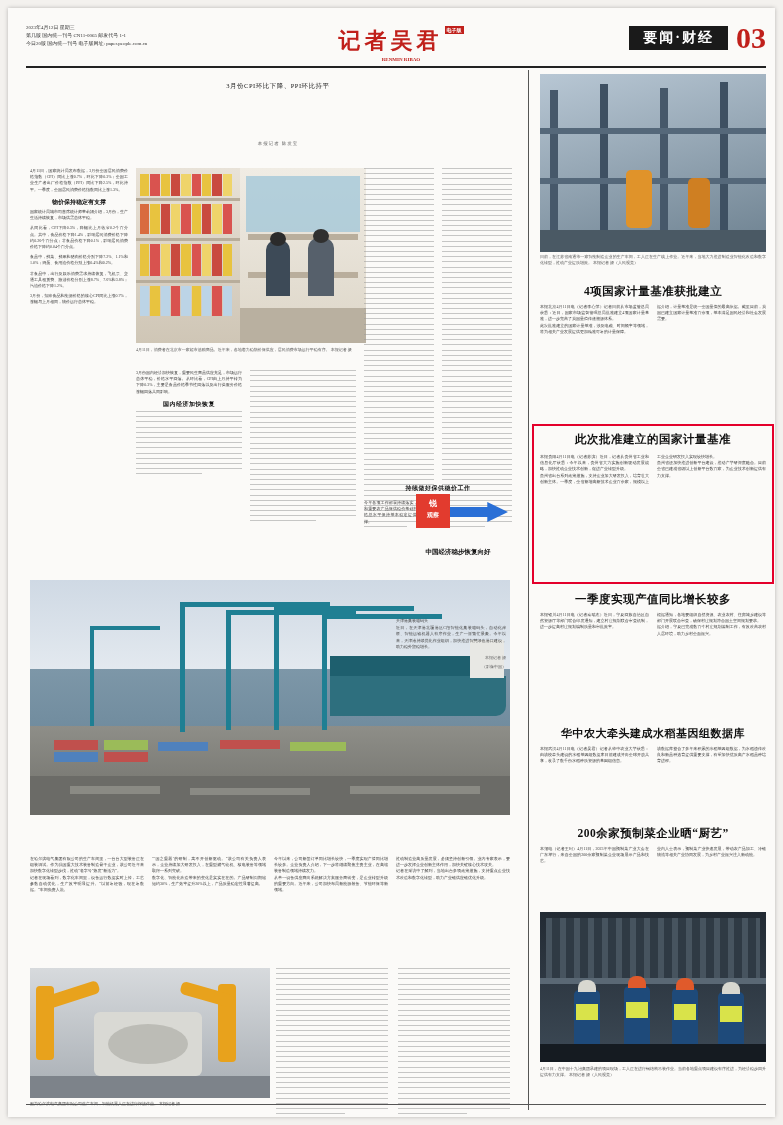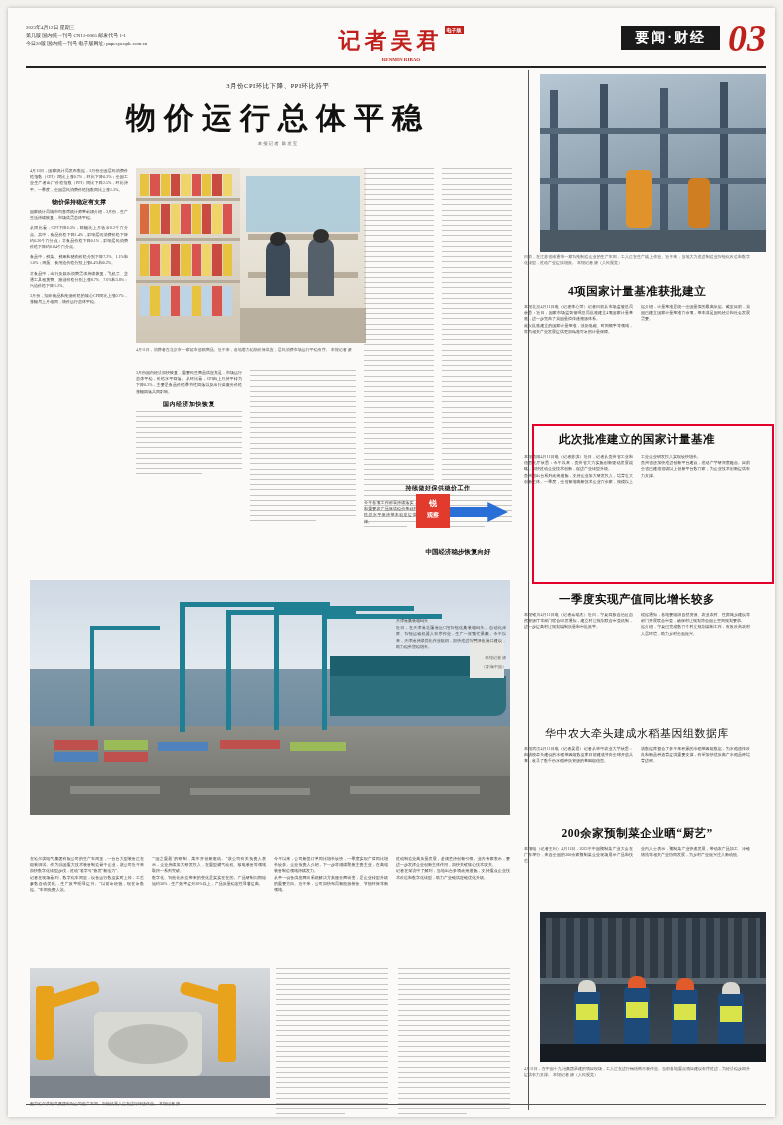--- a/index.html
+++ b/index.html
@@ -27,21 +27,21 @@
     padding:1px 2px;vertical-align:top;margin-left:2px;letter-spacing:0;
   }
   .section-box{
     position:absolute;right:0;top:0;height:28px;display:flex;align-items:center;
   }
   .section-name{
     background:#1a1a1a;color:#fff;font-size:14px;letter-spacing:2px;
     padding:3px 14px;font-weight:bold;
   }
   .page-num{
-    color:#c0201b;font-size:38px;font-weight:bold;font-style:italic;
+    color:#c0201b;font-size:30px;font-weight:bold;
     margin-left:8px;line-height:1;
   }
   .rule{position:absolute;background:#222;}
   .rule-top{left:18px;top:58px;width:740px;height:1.5px;}
   .rule-sep{left:520px;top:62px;width:1px;height:1040px;background:#555;}
   .rule-bottom{left:18px;top:1096px;width:740px;height:1px;background:#555;}
 
   
   .col-text{font-size:4px;line-height:6.2px;color:#3a3a3a;text-align:justify;
      font-family:"Liberation Serif", serif; word-break:break-all;}
@@ -97,41 +97,41 @@
   
   .bl-title{position:absolute;left:22px;top:818px;width:480px;text-align:center;
      font-size:17px;font-weight:bold;letter-spacing:2px;color:#111;}
   .bl-cols{position:absolute;left:22px;top:848px;width:480px;
      column-count:4;column-gap:8px;}
   .ph3{left:22px;top:960px;width:240px;height:130px;}
   .ph3 .ph-inner{background:linear-gradient(160deg,#cfd2d6,#9ea4aa);position:relative;}
   .ph3-cap{position:absolute;left:22px;top:1093px;width:240px;}
 
   
-  .r{position:absolute;left:516px;width:226px;}
+  .r{position:absolute;left:532px;width:226px;}
   
   .ph4{left:532px;top:66px;width:226px;height:178px;}
   .ph4 .ph-inner{background:linear-gradient(160deg,#9fb4c4,#5d7383);position:relative;}
   .ph4-cap{top:246px;}
 
   .r-h1{top:276px;font-size:11.5px;font-weight:bold;text-align:center;letter-spacing:.5px;color:#111;}
   .r-b1{top:296px;column-count:2;column-gap:8px;height:110px;}
 
   
   .redbox{
     position:absolute;left:524px;top:416px;width:242px;height:160px;
     border:2.5px solid #e4002b;box-sizing:border-box;
   }
   .r-h2{top:424px;font-size:11.5px;font-weight:bold;text-align:center;color:#111;letter-spacing:.5px;}
   .r-b2{top:446px;column-count:2;column-gap:8px;height:120px;}
 
   .r-h3{top:584px;font-size:11.5px;font-weight:bold;text-align:center;color:#111;letter-spacing:.5px;}
   .r-b3{top:604px;column-count:2;column-gap:8px;height:100px;}
 
-  .r-h4{top:718px;font-size:11px;font-weight:normal;text-align:center;color:#111;letter-spacing:.5px;}
+  .r-h4{top:718px;font-size:11px;font-weight:bold;text-align:center;color:#111;letter-spacing:.5px;}
   .r-b4{top:738px;column-count:2;column-gap:8px;height:70px;}
 
   .r-h5{top:818px;font-size:11.5px;font-weight:bold;text-align:center;color:#111;letter-spacing:.5px;}
   .r-b5{top:838px;column-count:2;column-gap:8px;height:62px;}
 
   .ph5{left:532px;top:904px;width:226px;height:150px;}
   .ph5 .ph-inner{background:linear-gradient(160deg,#2b3540,#4c5a66);position:relative;}
   .ph5-cap{top:1058px;}
 
   
@@ -176,21 +176,20 @@
         <div class="section-name">要闻·财经</div>
         <div class="page-num">03</div>
       </div>
     </div>
 
     <div class="rule rule-top"></div>
     <div class="rule rule-sep"></div>
     <div class="rule rule-bottom"></div>
 
     <div class="lead-kicker kicker">3月份CPI环比下降、PPI环比持平</div>
-    <div class="lead-title">物价运行总体平稳</div>
     <div class="lead-by byline">本报记者  陈发宝</div>
 
     <div class="lead-side col-text">
       <div class="p">4月11日，国家统计局发布数据，3月份全国居民消费价格指数（CPI）同比上涨0.7%，环比下降0.3%；全国工业生产者出厂价格指数（PPI）同比下降2.5%，环比持平。一季度，全国居民消费价格指数同比上涨1.3%。</div>
       <div class="shd">物价保持稳定有支撑</div>
       <div class="p">国家统计局城市司首席统计师董莉娟介绍，3月份，生产生活持续恢复，市场供需总体平稳。</div>
       <div class="p">从同比看，CPI下降0.3%，降幅比上月收窄0.2个百分点。其中，食品价格下降1.4%，影响居民消费价格下降约0.26个百分点；非食品价格下降0.1%，影响居民消费价格下降约0.04个百分点。</div>
       <div class="p">食品中，鲜菜、鲜果和猪肉价格分别下降7.2%、1.1%和1.0%；鸡蛋、食用油价格分别上涨0.4%和0.2%。</div>
       <div class="p">非食品中，出行及娱乐消费需求持续恢复，飞机票、交通工具租赁费、旅游价格分别上涨8.7%、7.6%和3.8%；汽油价格下降1.2%。</div>
       <div class="p">3月份，扣除食品和能源价格的核心CPI同比上涨0.7%，涨幅与上月相同，物价运行总体平稳。</div>

